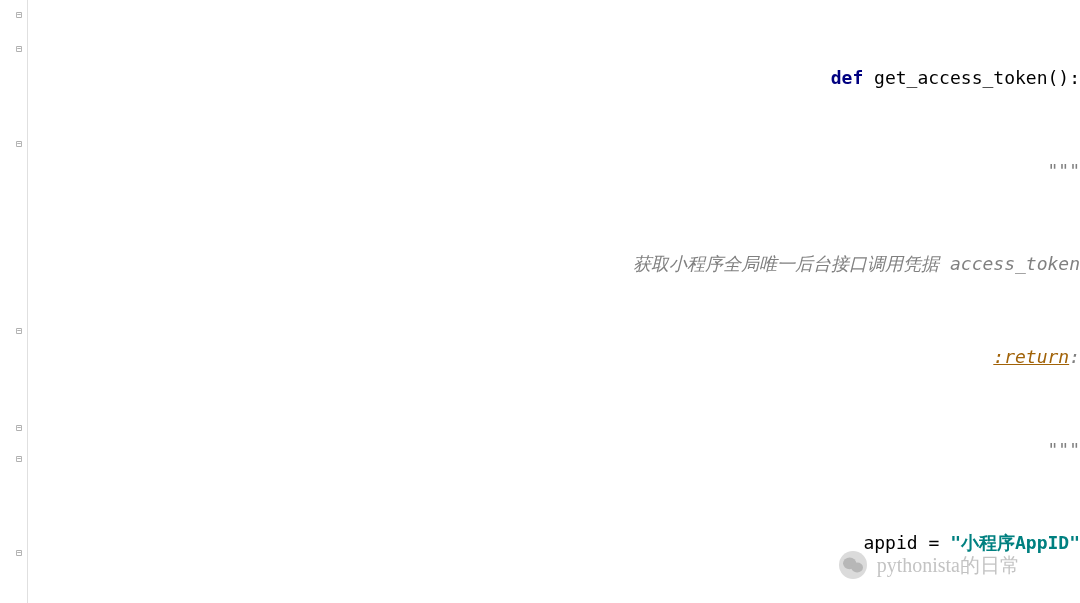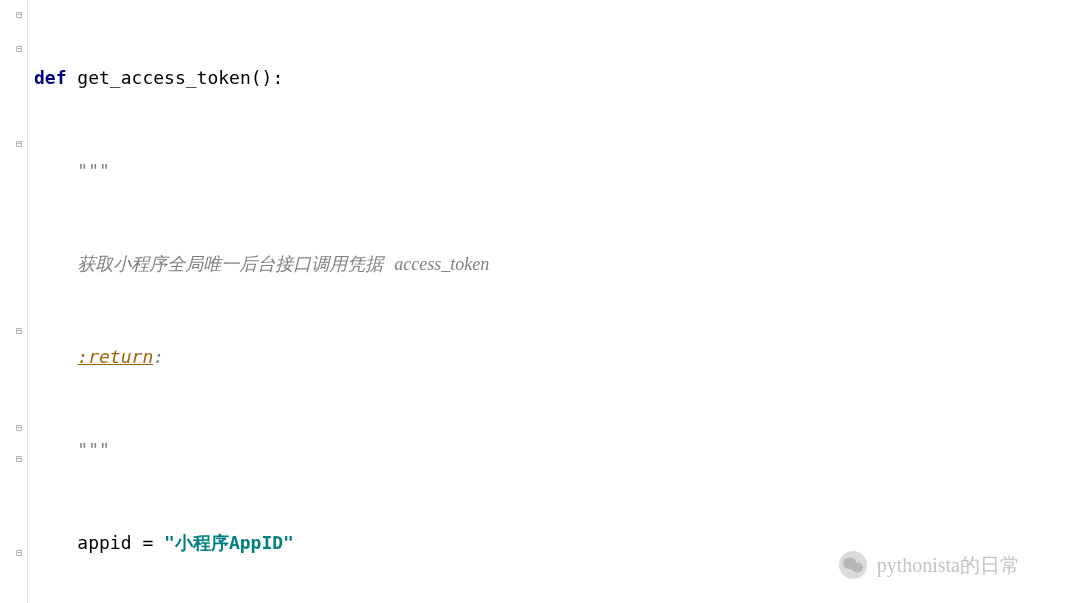--- a/index.html
+++ b/index.html
@@ -31,31 +31,32 @@
       font-size: 10px;
       color: #999;
       cursor: pointer;
     }
     .code-area {
       flex: 1;
       padding-left: 6px;
       white-space: pre;
       line-height: 31px;
       position: relative;
+      text-align: right;
     }
     .line {
       height: 31px;
       white-space: pre;
     }
     .kw { color: #000080; font-weight: bold; }
     .def-name { color: #000000; }
     .str { color: #008080; font-weight: bold; }
     .doc { color: #808080; font-style: italic; }
     .doc-q { color: #808080; }
-    .param { font-style: italic; font-family: Liberation Serif, serif; }
+    .param { font-style: italic; }
     .doc-return { text-decoration: underline; font-style: italic; color: #a16207; }
     .wavy {
       text-decoration-style: wavy;
       text-decoration-color: #c0c0c0;
     }
     .watermark {
       position: absolute;
       bottom: 24px;
       right: 60px;
       display: flex;

